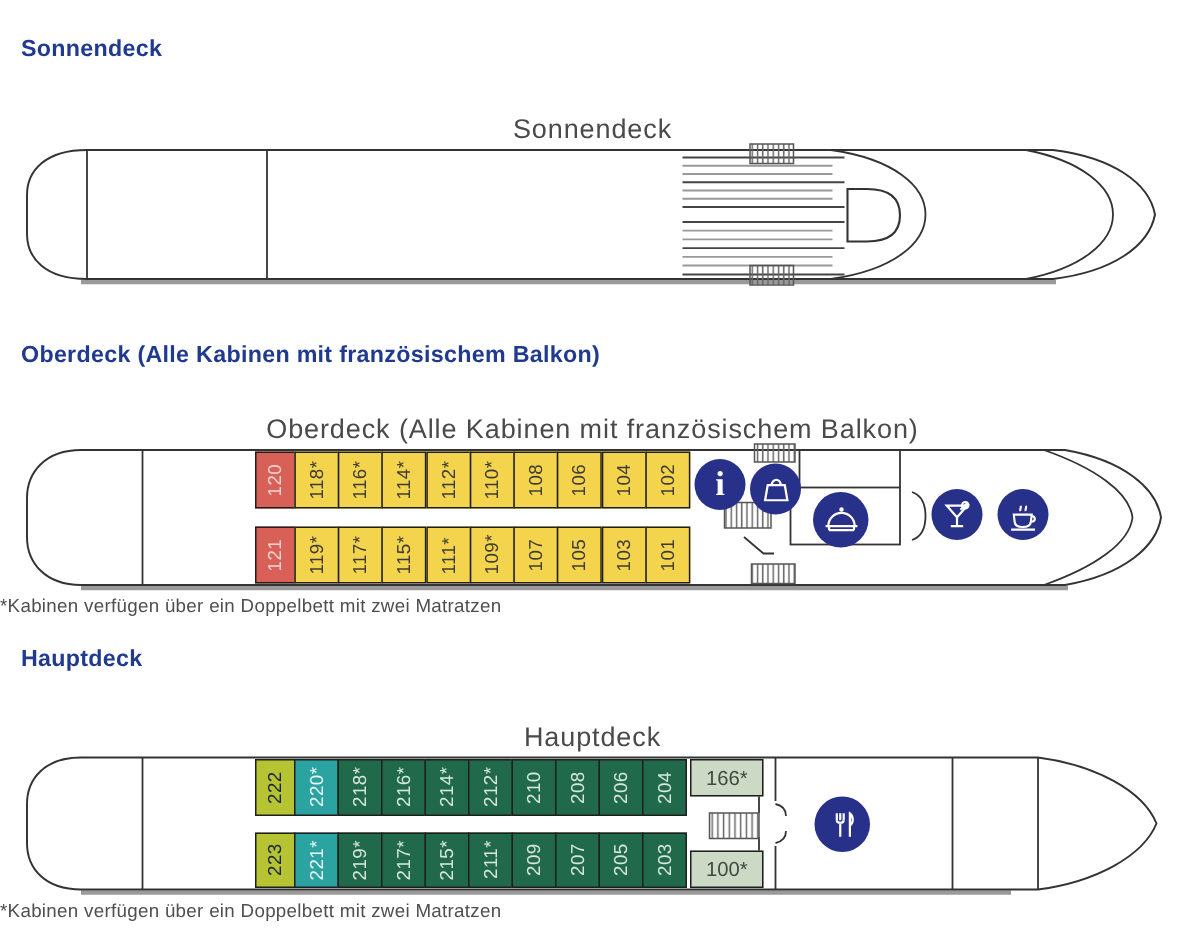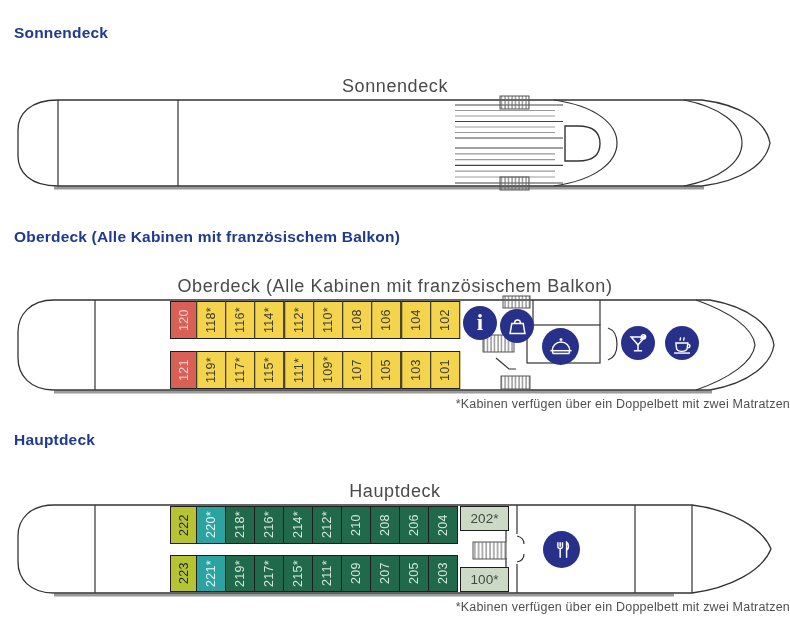--- a/index.html
+++ b/index.html
@@ -9,21 +9,21 @@
   }
   .deck-heading {
     position:absolute; left:14px; margin:0;
     font-size:15.5px; font-weight:bold; letter-spacing:0.2px;
   }
   .deck-title {
     position:absolute; left:0; width:790px; text-align:center;
     font-size:18px; font-weight:400; letter-spacing:0.6px; color:#4a4a4a;
   }
   .footnote {
-    position:absolute; left:0; width:790px; text-align:right;
+    position:absolute; left:0; width:790px; text-align:left;
     font-size:12.5px; color:#4f4f4f; letter-spacing:0.2px;
   }
   svg.hull { position:absolute; left:14px; overflow:visible; }
   .row { position:absolute; display:flex; }
   .cabin {
     flex:1 1 0; display:flex; align-items:center; justify-content:center;
     border:1px solid #1e1e1e; margin-left:-1px; box-sizing:border-box;
     writing-mode:vertical-rl; transform:rotate(180deg);
     font-size:12.5px; letter-spacing:0.3px;
   }
@@ -227,21 +227,21 @@
       <div class="cabin" style="background: rgb(32, 105, 74); color: rgb(214, 231, 218);">219*</div>
       <div class="cabin" style="background: rgb(32, 105, 74); color: rgb(214, 231, 218);">217*</div>
       <div class="cabin" style="background: rgb(32, 105, 74); color: rgb(214, 231, 218);">215*</div>
       <div class="cabin" style="background: rgb(32, 105, 74); color: rgb(214, 231, 218);">211*</div>
       <div class="cabin" style="background: rgb(32, 105, 74); color: rgb(214, 231, 218);">209</div>
       <div class="cabin" style="background: rgb(32, 105, 74); color: rgb(214, 231, 218);">207</div>
       <div class="cabin" style="background: rgb(32, 105, 74); color: rgb(214, 231, 218);">205</div>
       <div class="cabin" style="background: rgb(32, 105, 74); color: rgb(214, 231, 218);">203</div>
     </div>
 
-  <div class="cabin-fwd" id="cabin-202" style="left: 460px; top: 506px; width: 49px; height: 25px; background: rgb(204, 217, 197); color: rgb(63, 74, 64);">202*</div>
+  <div class="cabin-fwd" id="cabin-202" style="left: 460px; top: 506px; width: 49px; height: 25px; background: rgb(204, 217, 197); color: rgb(63, 74, 64);">166*</div>
   <div class="cabin-fwd" id="cabin-201" style="left: 460px; top: 567px; width: 49px; height: 25px; background: rgb(204, 217, 197); color: rgb(63, 74, 64);">100*</div>
 
   <div class="icon-circle big" style="left: 543px; top: 531px; background: rgb(40, 49, 137);">
     <svg width="22" height="22" viewBox="0 0 24 24" fill="none" stroke="#fff" stroke-width="1.6">
       <path d="M7.5 3.5 V8.5 M10 3.5 V8.5 M12.5 3.5 V8.5"></path>
       <path d="M7.5 8.5 C7.5 11 12.5 11 12.5 8.5"></path>
       <path d="M10 11 V20.5"></path>
       <path d="M17 20.5 V3.5 C19.8 5.5 19.8 10.5 17 12.5"></path>
     </svg>
   </div>

